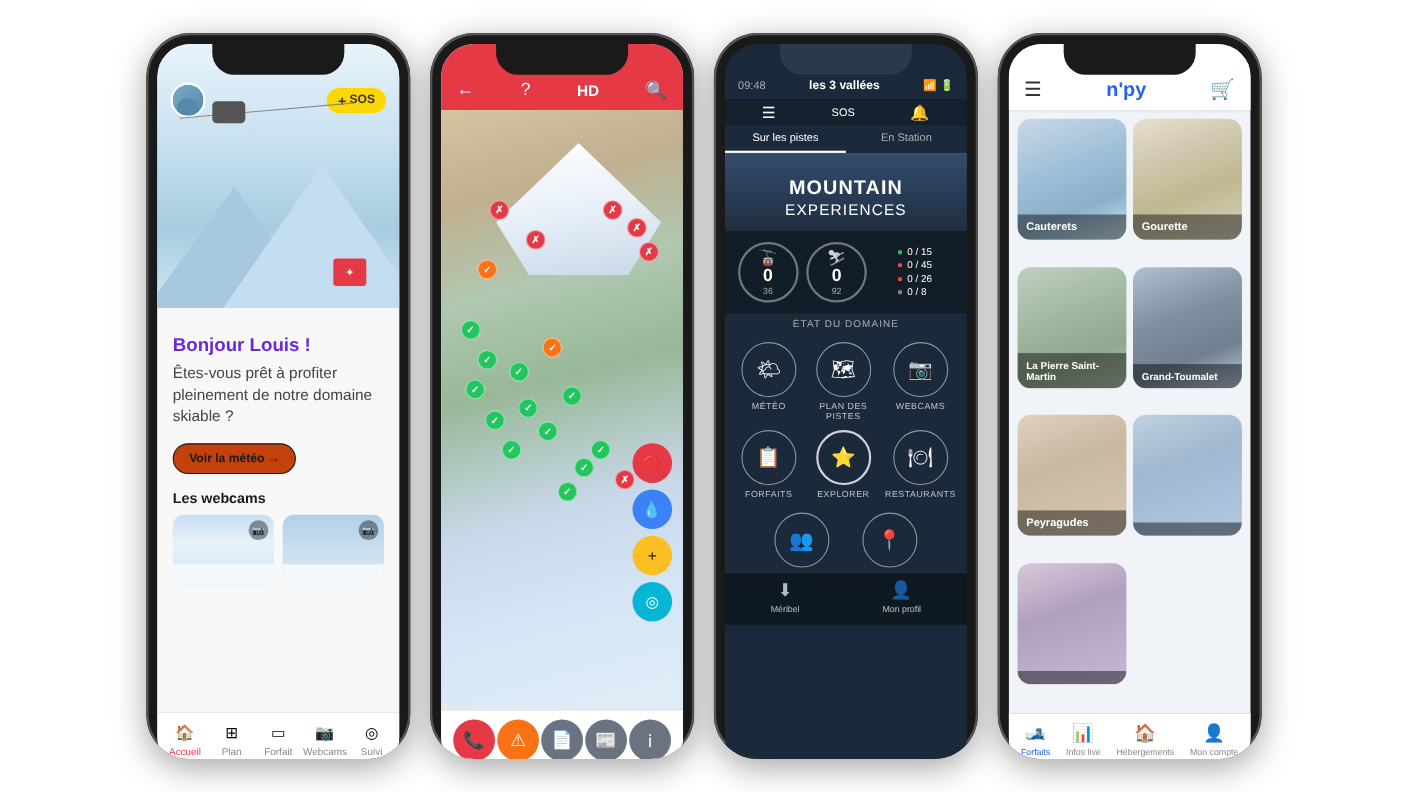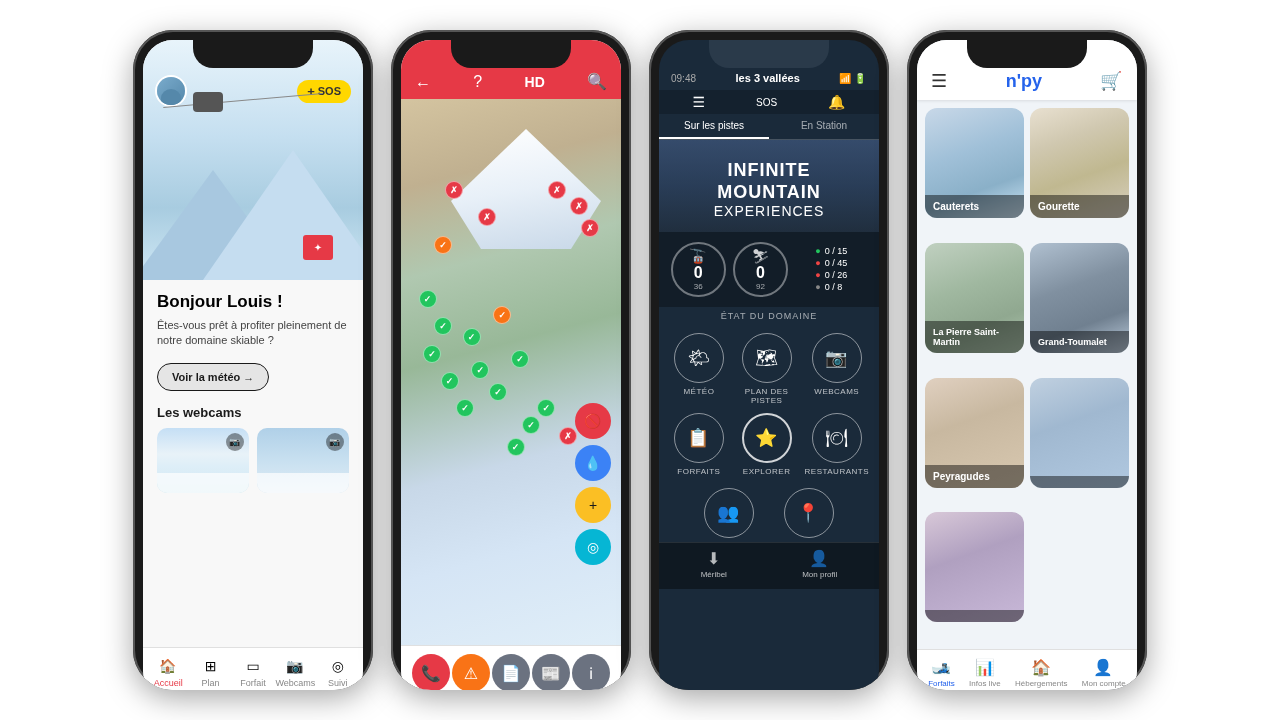--- a/index.html
+++ b/index.html
@@ -167,34 +167,35 @@
       border-radius: 4px;
     }
     .p1-body {
       padding: 12px 14px;
       flex: 1;
       background: #f8f8f8;
     }
     .p1-greeting {
       font-size: 17px;
       font-weight: 700;
-      color: #000000;
+      color: #6d28d9;
       margin-bottom: 6px;
+      margin-top: 12px;
     }
     .p1-subtitle {
-      font-size: 11px;
+      font-size: 14px;
       color: #444;
       margin-bottom: 14px;
       line-height: 1.4;
     }
     .p1-btn {
       display: inline-flex;
       align-items: center;
       gap: 6px;
-      background: #e5e5e5;
+      background: #c2410c;
       border: 1.5px solid #1a1a1a;
       border-radius: 20px;
       padding: 7px 14px;
       font-size: 11px;
       font-weight: 600;
       color: #1a1a1a;
       margin-bottom: 14px;
     }
     .p1-section-title {
       font-size: 13px;
@@ -776,21 +777,20 @@
           <span style="color:white;font-size:10px;">SOS</span>
           <span style="color:white;font-size:14px;">🔔</span>
         </div>
         <div class="p3-tabs">
           <div class="p3-tab active">Sur les pistes</div>
           <div class="p3-tab">En Station</div>
         </div>
         <div class="p3-hero">
           <div class="p3-hero-bg"></div>
           <div class="p3-hero-text">
-            <div class="p3-hero-title">INFINITE</div>
             <div class="p3-hero-title">MOUNTAIN</div>
             <div class="p3-hero-title" style="font-size:14px;font-weight:500;">EXPERIENCES</div>
           </div>
         </div>
         <div class="p3-stats">
           <div class="p3-stat-circle">
             <div class="p3-stat-icon">🚡</div>
             <div class="p3-stat-num">0</div>
             <div class="p3-stat-sub">36</div>
           </div>

